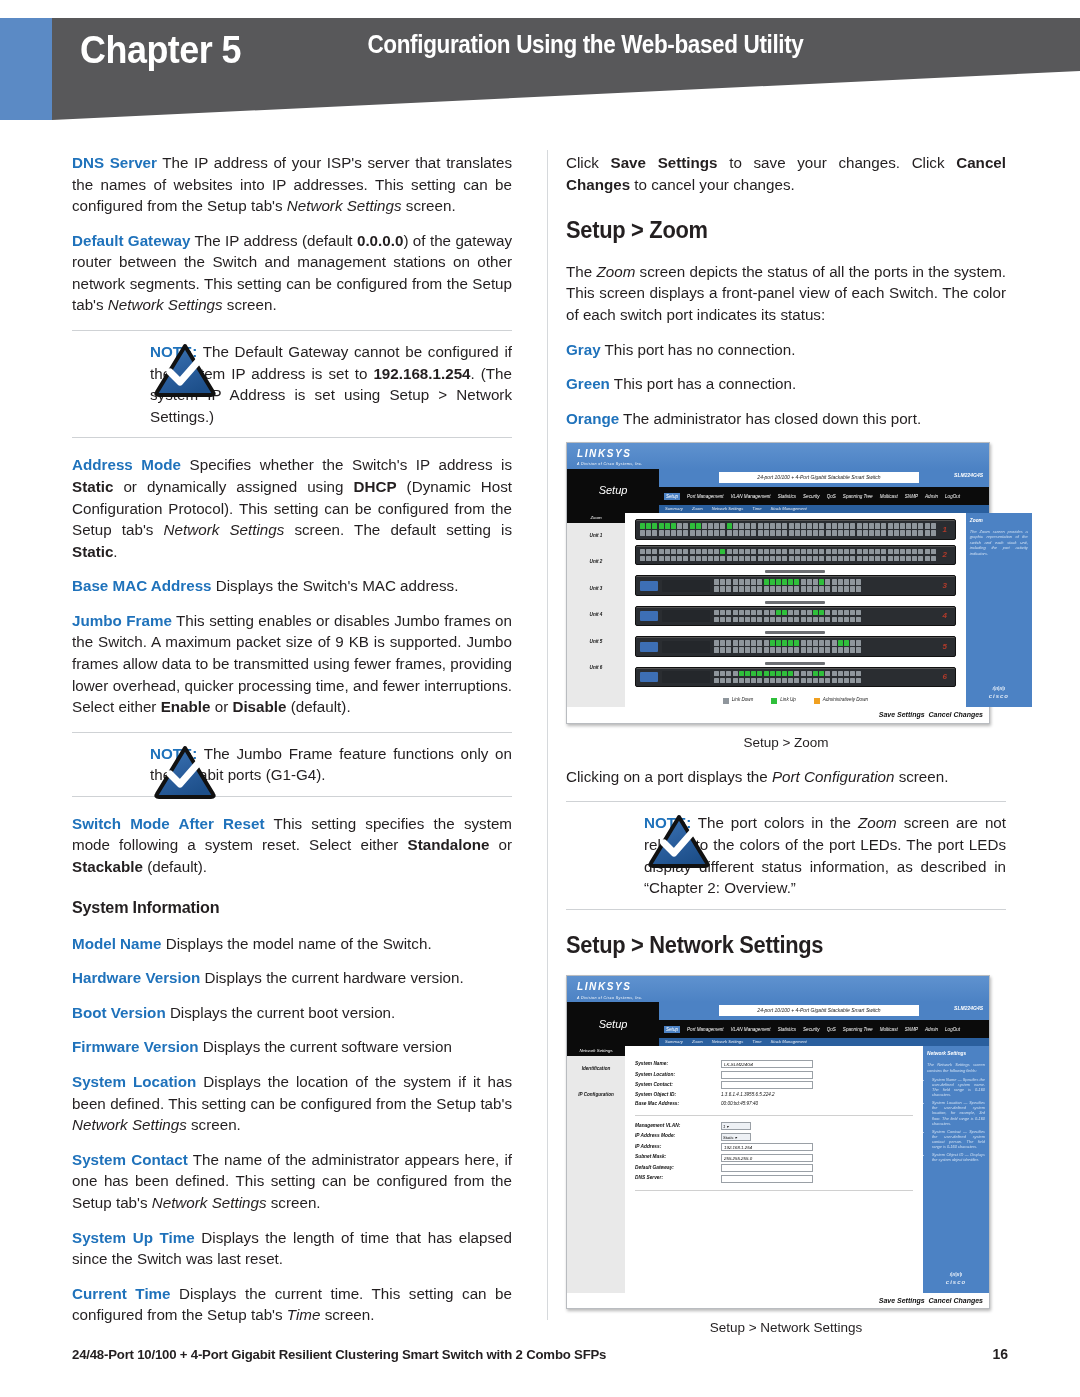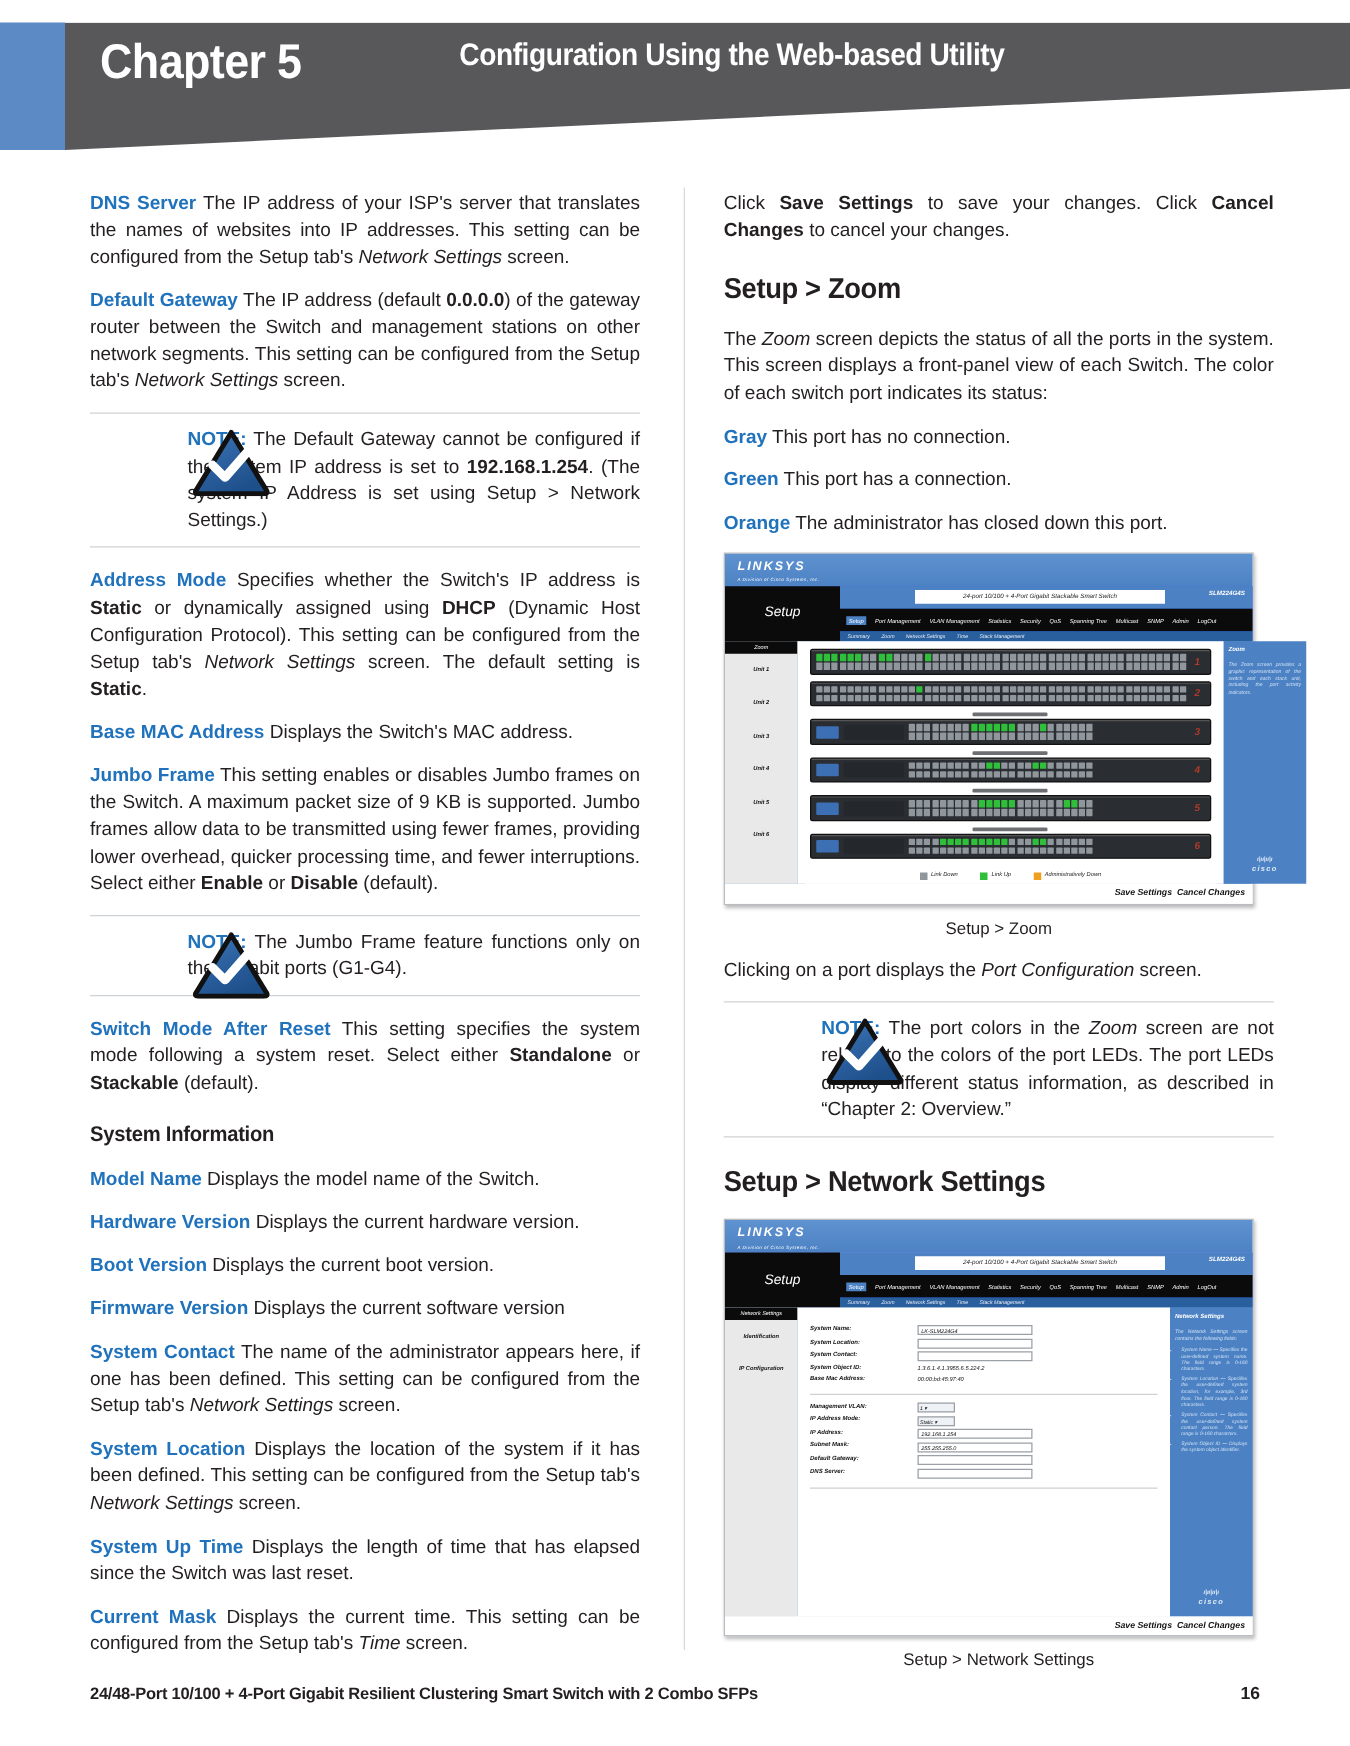--- a/index.html
+++ b/index.html
@@ -40,21 +40,21 @@
     white-space:nowrap;
   }
 
   
   .col{
     position:absolute;top:152px;width:440px;
     font-size:15.2px;line-height:1.42;
     text-align:justify;
   }
   .col-left{left:72px;}
-  .col-right{left:579px;}
+  .col-right{left:566px;}
   .divider{
     position:absolute;left:547px;top:150px;width:1px;height:1170px;
     background:#d6d9dc;
   }
 
   p.para{margin:0 0 13px 0;}
   .term{color:#1f72bb;font-weight:bold;}
   .b{font-weight:bold;}
   .i{font-style:italic;}
 
@@ -285,33 +285,33 @@
 
   <p class="para">
     <span class="term">Boot Version</span><span>  Displays the current boot version.</span>
   </p>
 
   <p class="para">
     <span class="term">Firmware Version</span><span>  Displays the current software version</span>
   </p>
 
   <p class="para">
+    <span class="term">System Location</span><span>  Displays the location of the system if it has been defined. This setting can be configured from the Setup tab's </span><span class="i">Network Settings</span><span> screen.</span>
+  </p>
+
+  <p class="para">
     <span class="term">System Contact</span><span>  The name of the administrator appears here, if one has been defined. This setting can be configured from the Setup tab's </span><span class="i">Network Settings</span><span> screen.</span>
   </p>
 
   <p class="para">
-    <span class="term">System Location</span><span>  Displays the location of the system if it has been defined. This setting can be configured from the Setup tab's </span><span class="i">Network Settings</span><span> screen.</span>
-  </p>
-
-  <p class="para">
     <span class="term">System Up Time</span><span> Displays the length of time that has elapsed since the Switch was last reset.</span>
   </p>
 
   <p class="para">
-    <span class="term">Current Mask</span><span>  Displays the current time. This setting can be configured from the Setup tab's </span><span class="i">Time</span><span> screen.</span>
+    <span class="term">Current Time</span><span>  Displays the current time. This setting can be configured from the Setup tab's </span><span class="i">Time</span><span> screen.</span>
   </p>
 
 </div>
 
 <div class="col col-right">
 
   <p class="para">
     <span>Click </span><span class="b">Save Settings</span><span> to save your changes. Click </span><span class="b">Cancel Changes</span><span> to cancel your changes.</span>
   </p>
 

